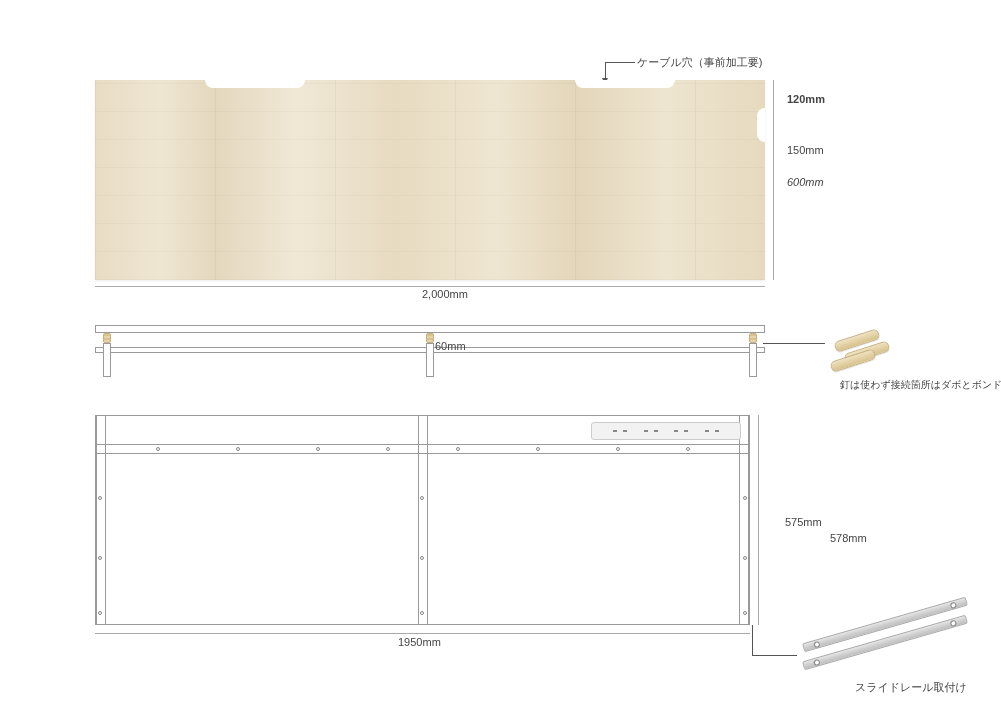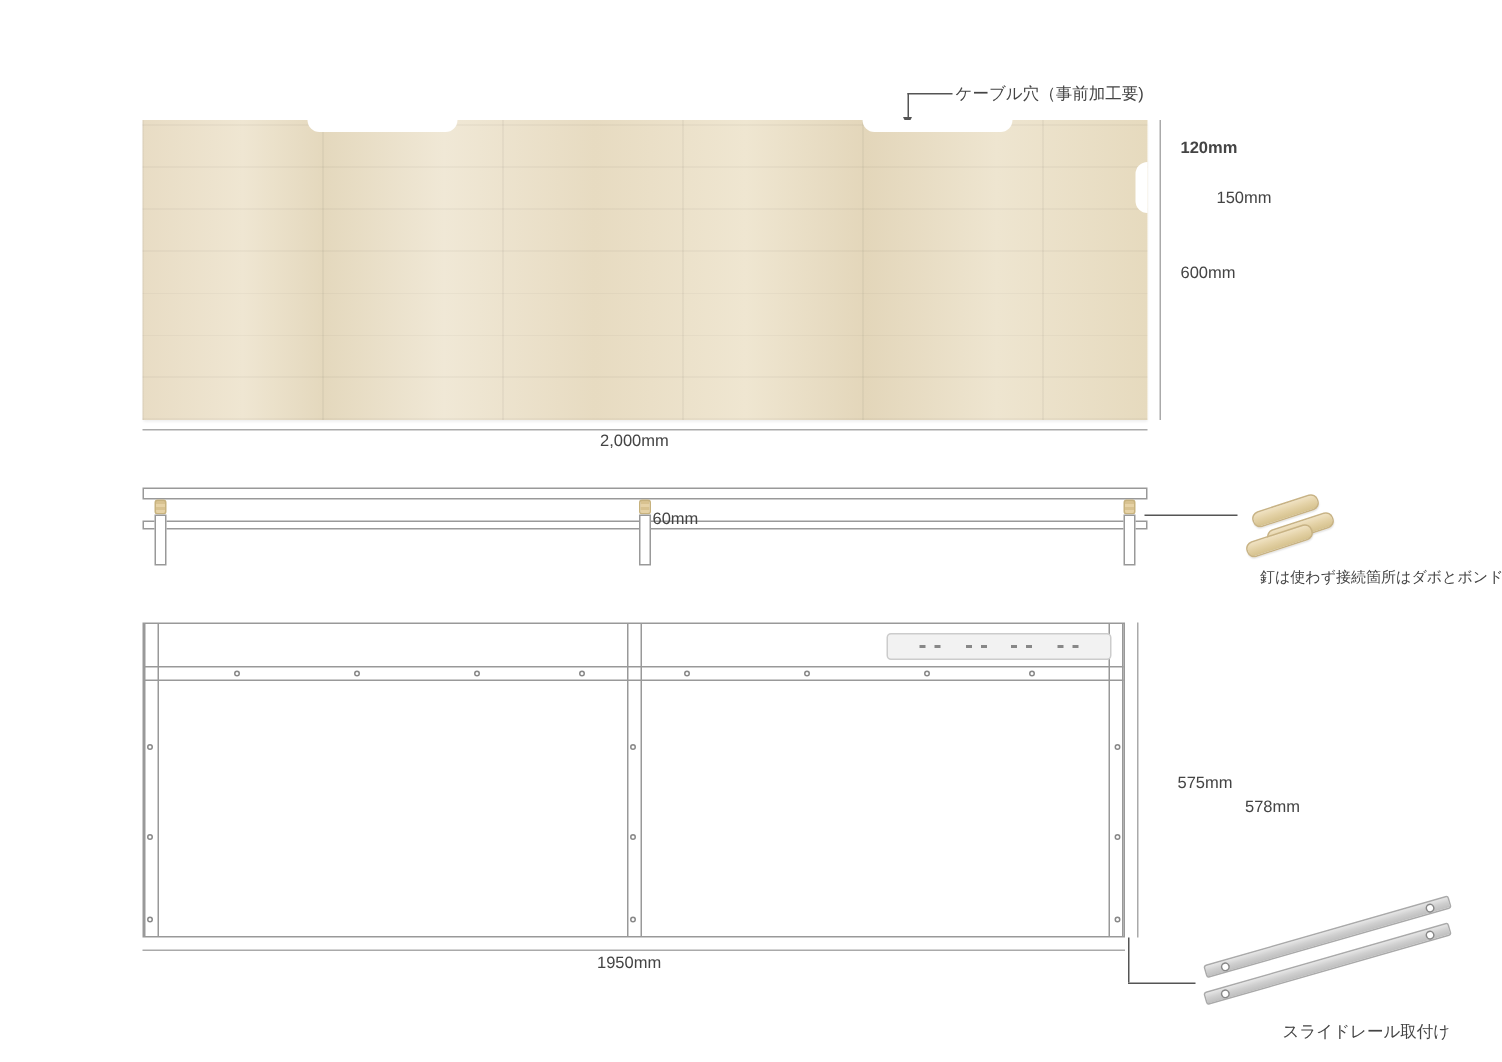--- a/index.html
+++ b/index.html
@@ -214,26 +214,26 @@
   <div class="leader-v" style="left:605px; top:62px; height:18px;"></div>
   <div class="arrowhead-down" style="left:602px; top:78px;"></div>
 
   <div class="top-panel">
     <div class="cable-notch left"></div>
     <div class="cable-notch right"></div>
     <div class="side-notch"></div>
   </div>
 
   <div class="dim" style="left:787px; top:93px;font-weight:bold;">120mm</div>
-  <div class="dim" style="left:787px; top:126px;margin-left:24px;">150mm</div>
-
-  <div class="dim" style="left:787px; top:176px;">600mm</div>
+  <div class="dim" style="left:787px; top:144px;">150mm</div>
+
+  <div class="dim" style="left:787px; top:176px;font-style:italic;">600mm</div>
   <div class="dim-line-v" style="left:773px; top:80px; height:200px;"></div>
 
-  <div class="dim" style="left:400px; top:288px;">2,000mm</div>
+  <div class="dim" style="left:422px; top:288px;">2,000mm</div>
   <div class="dim-line-h" style="left:95px; top:286px; width:670px;"></div>
 
   <div class="side-view">
     <div class="sv-top"></div>
     <div class="sv-shelf"></div>
     <div class="sv-dowel a"></div>
     <div class="sv-dowel b"></div>
     <div class="sv-dowel c"></div>
     <div class="sv-leg a"></div>
     <div class="sv-leg b"></div>

